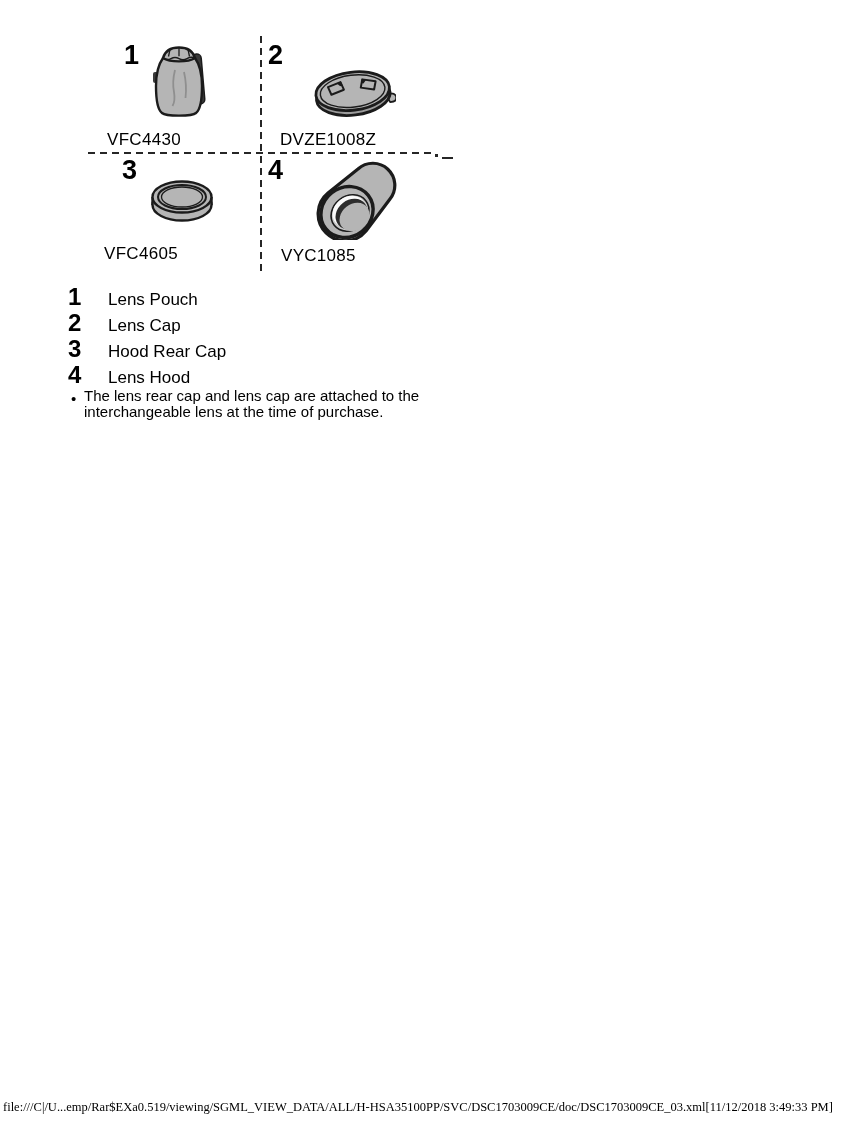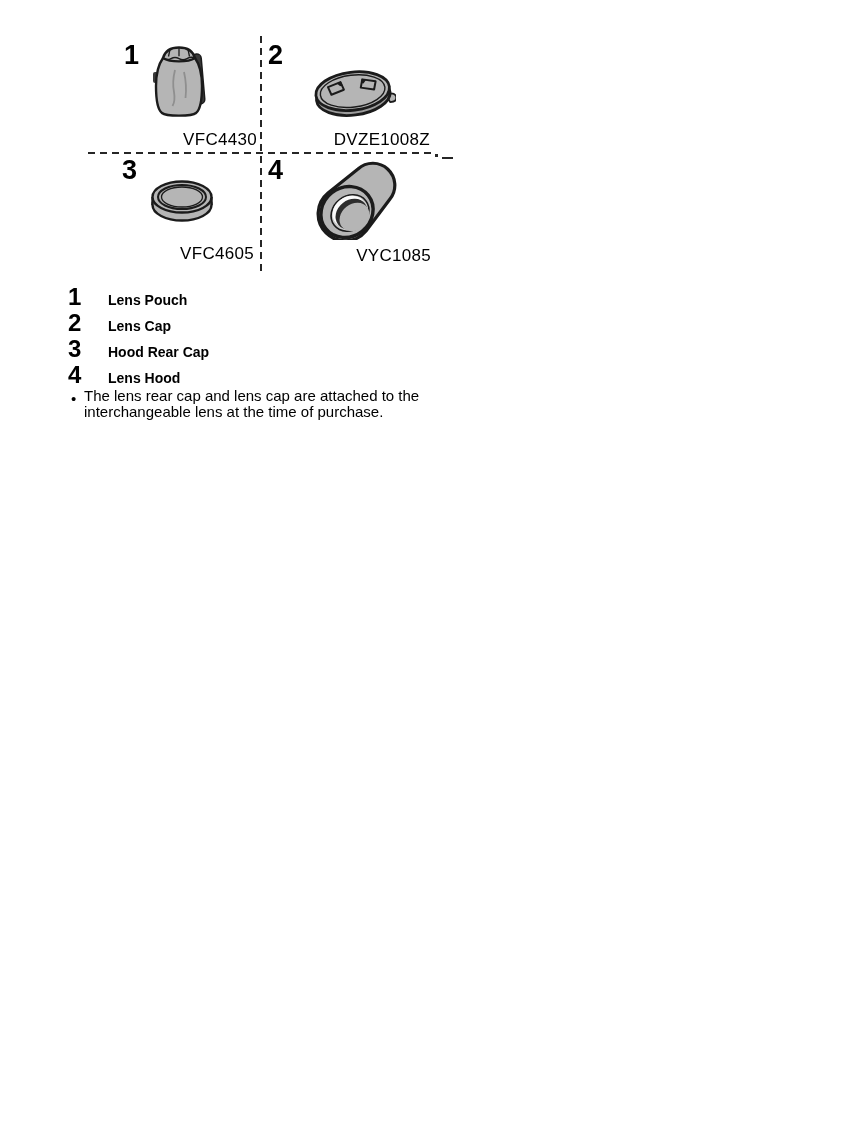--- a/index.html
+++ b/index.html
@@ -26,21 +26,21 @@
   .dash-dot { position: absolute; left: 347px; top: 124px; width: 3px; height: 3px; background: #262626; }
   .dash-end { position: absolute; left: 354px; top: 127px; width: 11px; height: 2px; background: #262626; }
 
   .q-num {
     position: absolute;
     font-weight: bold; font-size: 27px; line-height: 1;
     color: var(--text, #000);
   }
   .q-art { position: absolute; }
   .q-code {
-    position: absolute; width: 150px; text-align: right;
+    position: absolute; width: 150px; text-align: left;
     font-size: 17px; line-height: 20px; color: var(--text, #000);
     letter-spacing: 0.3px;
   }
   #num1 { left: 36px;  top: 12px; }
   #num2 { left: 180px; top: 12px; }
   #num3 { left: 34px;  top: 127px; }
   #num4 { left: 180px; top: 127px; }
   #art1 { left: 62px;  top: 14px; }
   #art2 { left: 224px; top: 38px; }
   #art3 { left: 62px;  top: 146px; }
@@ -49,21 +49,21 @@
   #code2 { left: 192px; top: 100px; }
   #code3 { left: 16px;  top: 214px; }
   #code4 { left: 193px; top: 216px; }
 
   
   .legend-row {
     position: absolute; left: 68px; height: 26px;
     display: flex; align-items: baseline;
   }
   .legend-num { font-weight: bold; font-size: 24px; line-height: 26px; width: 40px; }
-  .legend-label { font-size: 14px; line-height: 26px; font-weight: bold; }
+  .legend-label { font-size: 17px; line-height: 26px; }
 
   
   .note { position: absolute; left: 71px; top: 388px; display: flex; }
   .note-bullet { font-size: 15px; line-height: 21px; width: 13px; }
   .note-text { font-size: 15px; line-height: 16px; max-width: 392px; }
 
   
   .footer-path {
     position: absolute; left: 3px; top: 1100px;
     font-family: "Liberation Serif", serif;
@@ -158,14 +158,15 @@
   <div class="legend-row" style="top:362px">
     <span class="legend-num">4</span>
     <span class="legend-label">Lens Hood</span>
   </div>
 
   <div class="note">
     <span class="note-bullet">•</span>
     <span class="note-text">The lens rear cap and lens cap are attached to the interchangeable lens at the time of purchase.</span>
   </div>
 
+  <div class="footer-path">file:///C|/U...emp/Rar$EXa0.519/viewing/SGML_VIEW_DATA/ALL/H-HSA35100PP/SVC/DSC1703009CE/doc/DSC1703009CE_03.xml[11/12/2018 3:49:33 PM]</div>
 
 </div>
 
 </body></html>

